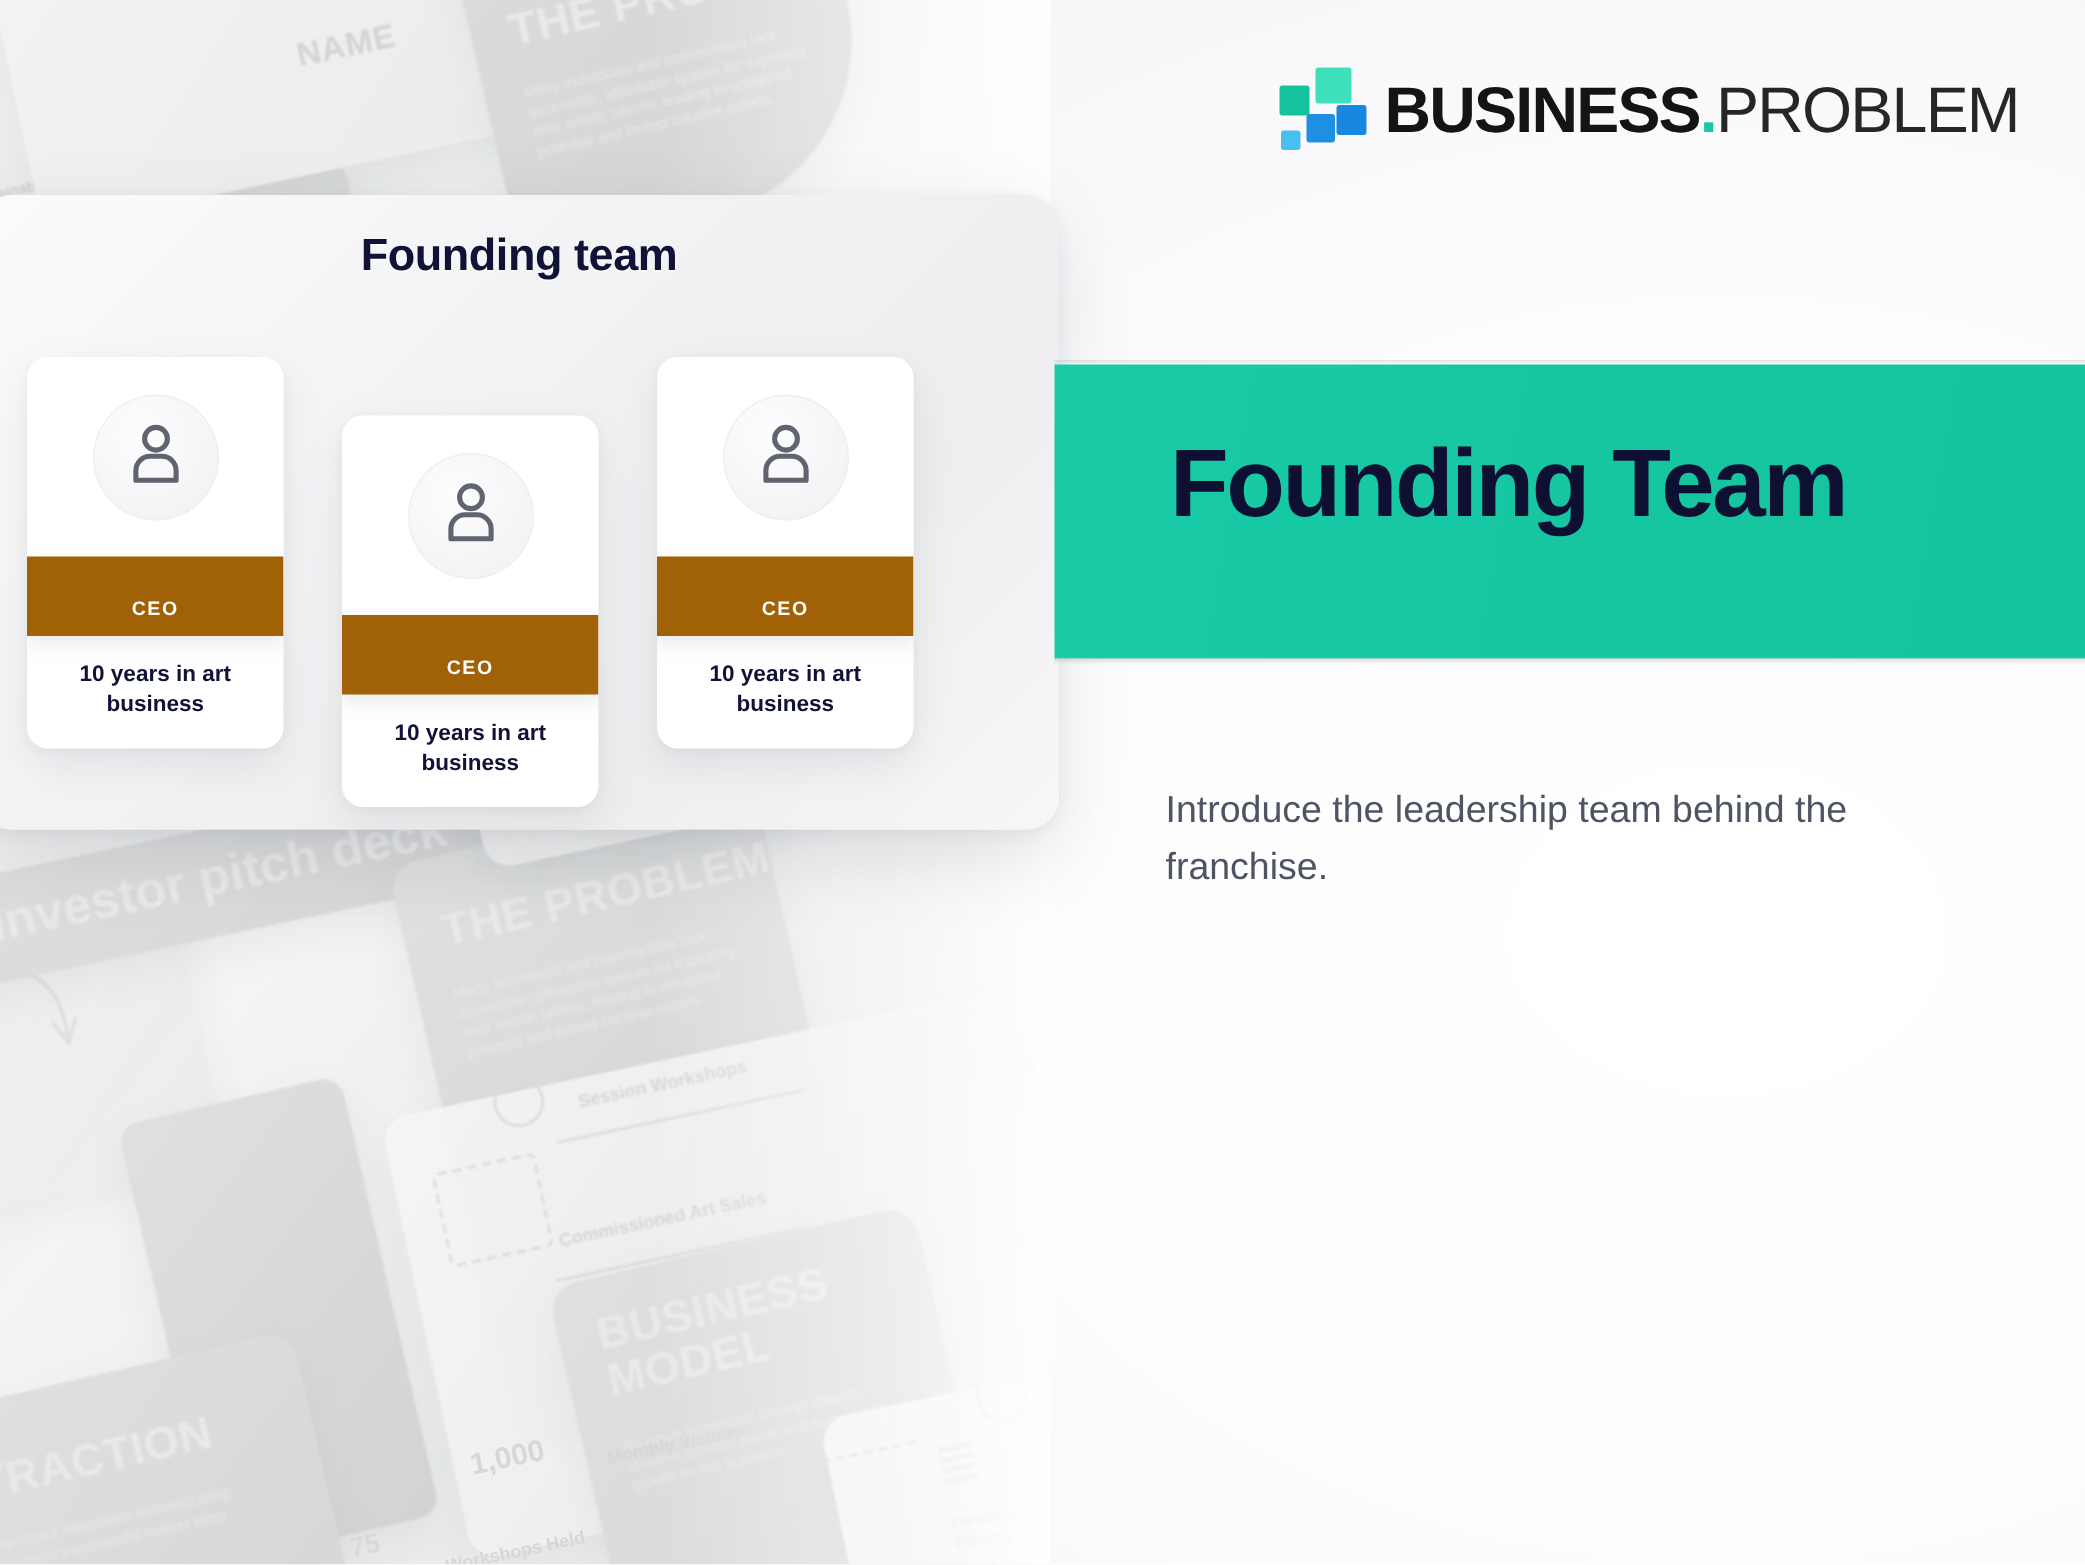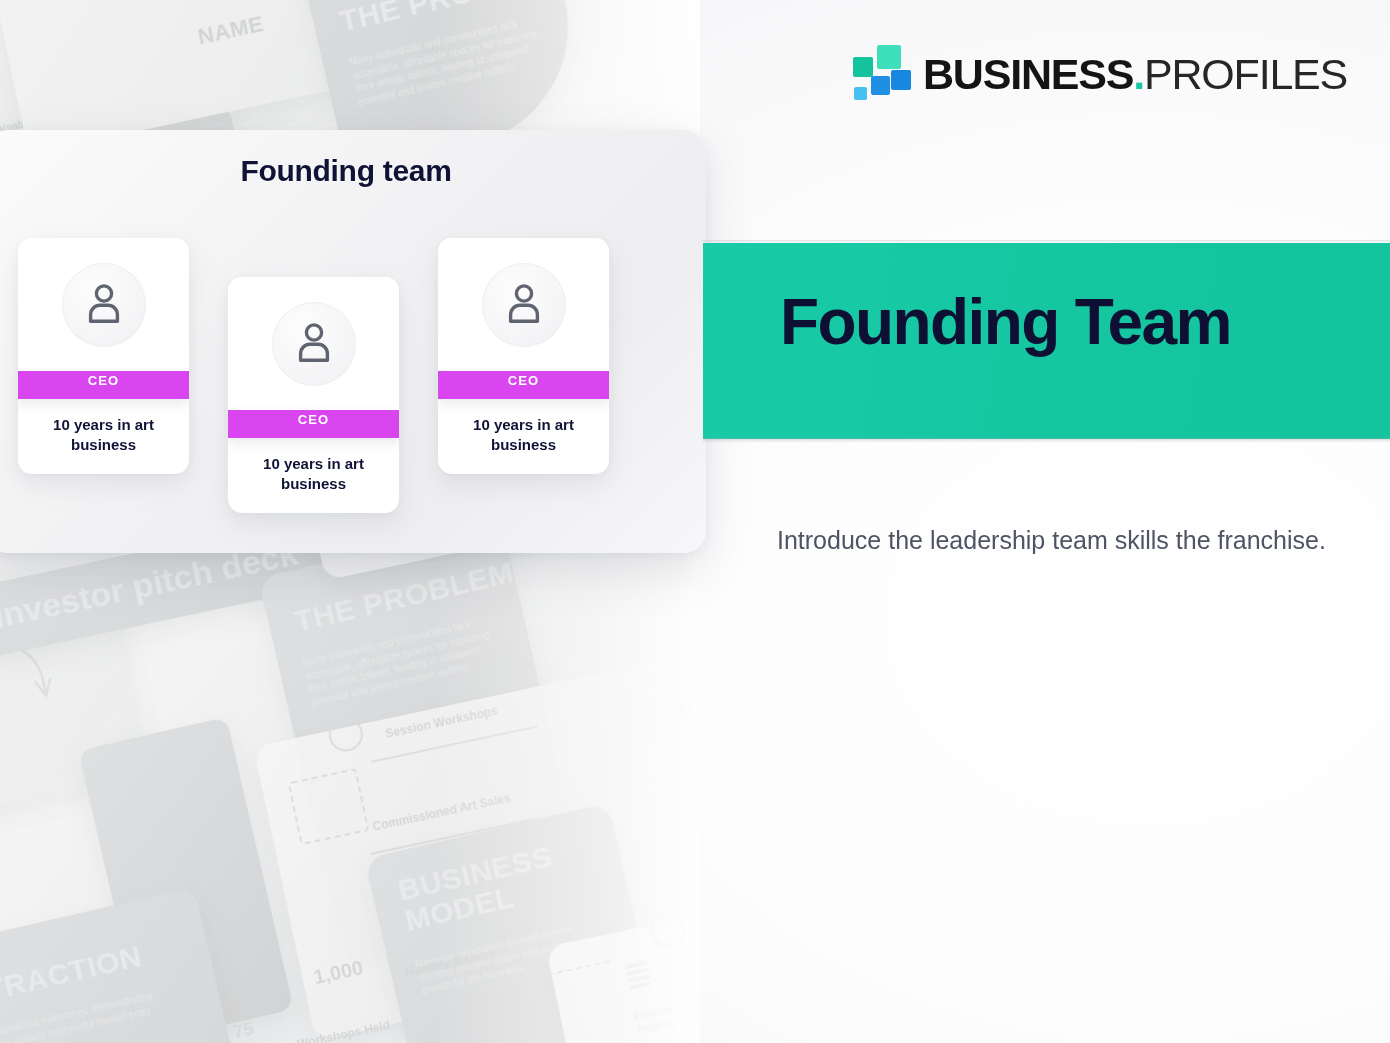--- a/index.html
+++ b/index.html
@@ -92,24 +92,24 @@
     display:flex; align-items:center; justify-content:center;
     background:#ffffff;
   }
   .avatar-disc{
     width:84px; height:84px; border-radius:50%;
     background:radial-gradient(circle at 38% 32%, #fdfdfe 0%, #f4f4f6 70%, #efeff1 100%);
     box-shadow:inset 0 0 0 1px rgba(238,238,241,.9);
     display:flex; align-items:center; justify-content:center;
   }
   .member .role{
-    background:#d946ef;
+    background:#a16207;
     color:#ffffff;
     font-size:13px; font-weight:bold; letter-spacing:1.1px;
-    padding:2px 0 11px;
+    padding:27px 0 11px;
     box-shadow:0 5px 12px rgba(120,125,135,.16);
   }
   .member .desc{
     color:#101336;
     font-size:15px; font-weight:bold; line-height:1.3;
     padding:16px 14px 20px;
   }
   #m0{ left:32px; top:0px; }
   #m1{ left:242px; top:39px; }
   #m2{ left:452px; top:0px; }
@@ -323,21 +323,21 @@
 
   <div id="logo">
     <div id="logo-mark">
       <i style="left:2px;  top:14px; width:20px; height:20px; background:#14c39e;"></i>
       <i style="left:26px; top:2px;  width:24px; height:24px; background:#3ee0bc;"></i>
       <i style="left:20px; top:33px; width:19px; height:19px; background:#1f8fe3;"></i>
       <i style="left:40px; top:27px; width:20px; height:20px; background:#1887e0;"></i>
       <i style="left:3px;  top:44px; width:13px; height:13px; background:#45c0f0;"></i>
     </div>
     <div id="logo-wordmark">
-      <span class="w1">BUSINESS</span><span class="dot">.</span><span class="w2">PROFILES</span>
+      <span class="w1">BUSINESS</span><span class="dot">.</span><span class="w2">PROBLEM</span>
     </div>
   </div>
 
   <div id="body-copy">
-    <p>Introduce the leadership team skills the franchise.</p>
+    <p>Introduce the leadership team behind the franchise.</p>
   </div>
 
 </div>
 
 </body></html>

